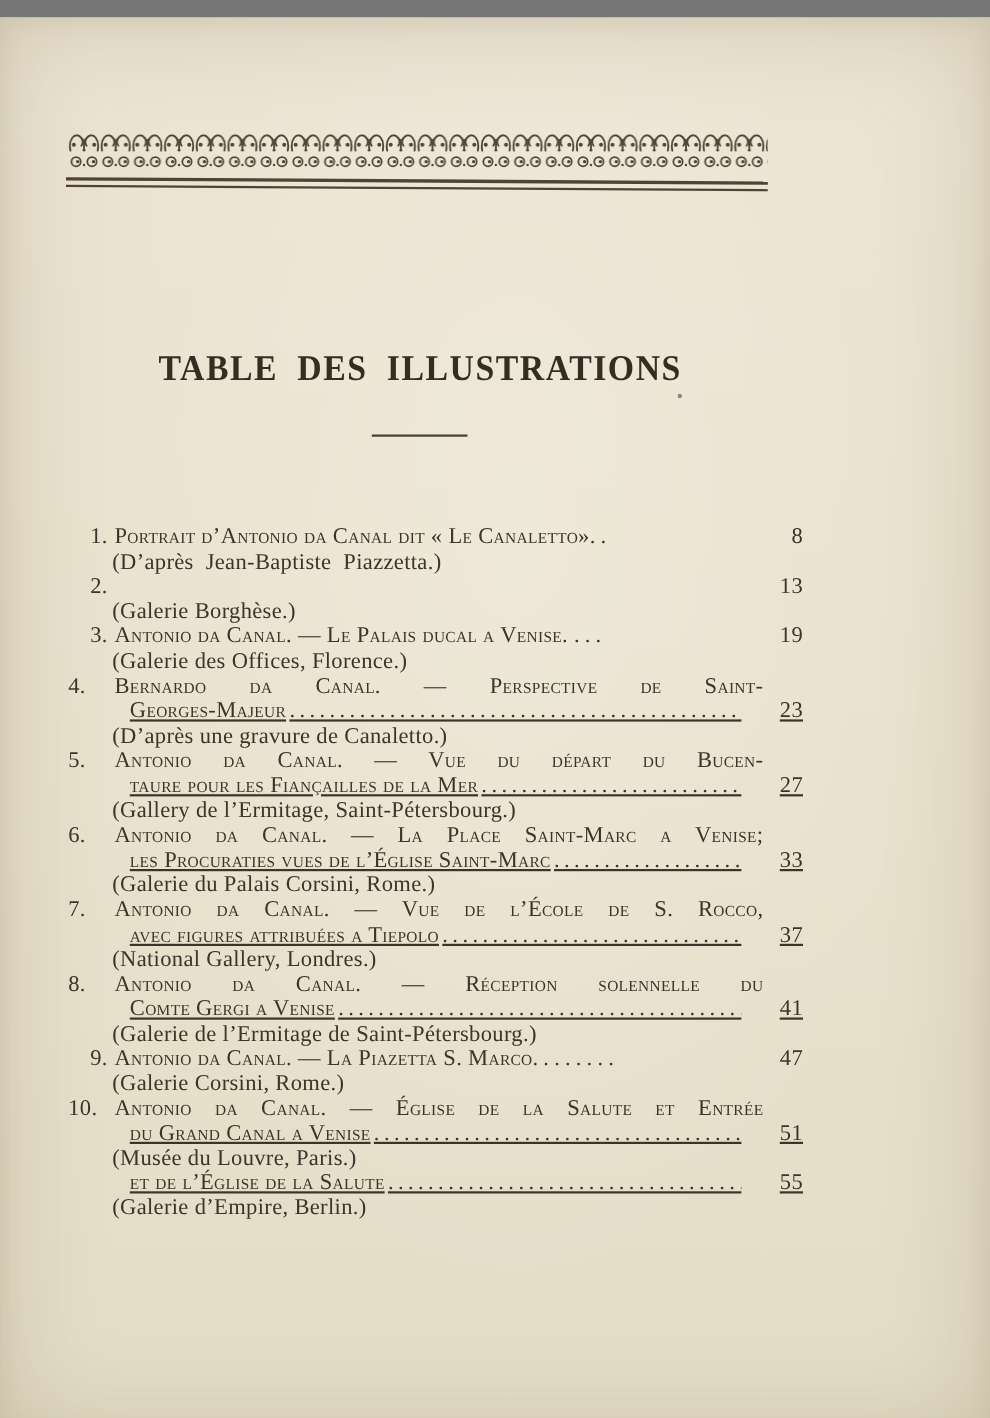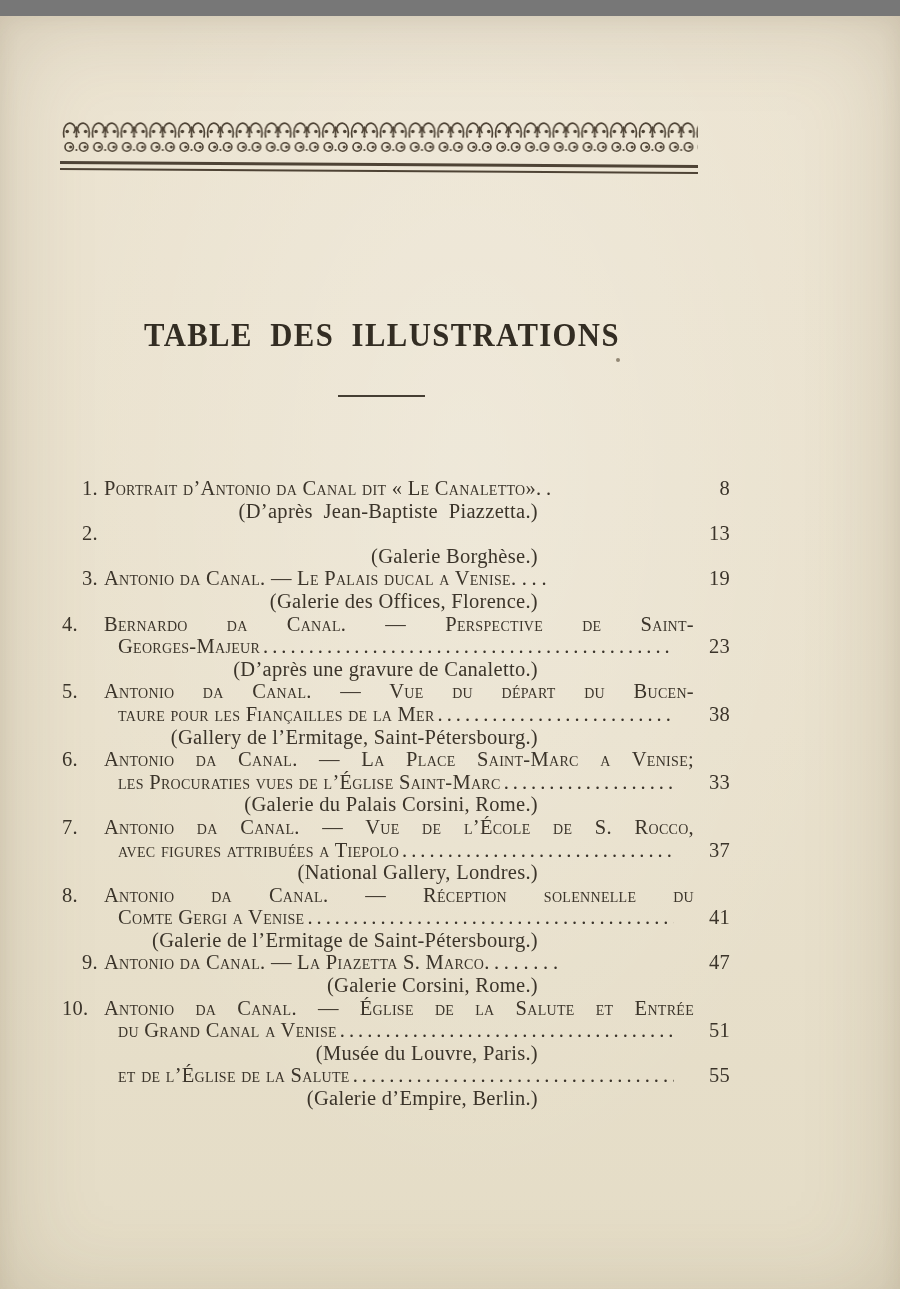--- a/index.html
+++ b/index.html
@@ -40,27 +40,27 @@
     font-size:20.5px;line-height:22.6px;letter-spacing:.3px;
   }
   .entry{position:relative;}
   .eline{position:relative;padding-left:42px;}
   .eline .num{
     position:absolute;left:0;top:0;width:36px;text-align:right;
     font-variant:small-caps;
   }
   .etext{font-variant:small-caps;white-space:pre;}
   .flexline{display:flex;}
-  .cont{padding-left:56px;}
+  .cont{padding-left:56px;text-decoration:underline;}
   .jline{text-align:justify;text-align-last:justify;padding-right:36px;}
   .leader{flex:1 1 auto;overflow:hidden;white-space:nowrap;letter-spacing:4px;padding:0 3px;}
   .leader-gap{flex:1 1 auto;}
   .pageno{flex:0 0 auto;width:56px;text-align:right;white-space:pre;}
   .credit{
-    text-align:right;white-space:pre;
+    text-align:left;white-space:pre;
     padding-left:40px;padding-right:192px;
   }
   
   .bottom-edge{
     position:absolute;left:0;right:0;bottom:0;height:10px;
     background:linear-gradient(180deg, rgba(180,170,150,0) 0%, #cdc4ae 35%, #a79e8c 65%, #6e675b 100%);
   }
   .bottom-edge::before{
     content:"";position:absolute;left:0;right:0;top:-2px;height:1px;background:#f4eddc;opacity:.8;
   }
@@ -149,21 +149,21 @@
       <div class="credit">(D’après une gravure de Canaletto.)</div>
     </div>
 
     <div class="entry">
       <div class="eline jline">
         <span class="num">5.</span><span class="etext">Antonio da Canal. — Vue du départ du Bucen-</span>
       </div>
       <div class="eline cont flexline">
         <span class="etext">taure pour les Fiançailles de la Mer</span>
         <span class="leader">..........................................................................................</span>
-        <span class="pageno">38</span>
+        <span class="pageno">27</span>
       </div>
       <div class="credit">(Gallery de l’Ermitage, Saint-Pétersbourg.)</div>
     </div>
 
     <div class="entry">
       <div class="eline jline">
         <span class="num">6.</span><span class="etext">Antonio da Canal. — La Place Saint-Marc a Venise;</span>
       </div>
       <div class="eline cont flexline">
         <span class="etext">les Procuraties vues de l’Église Saint-Marc</span>

